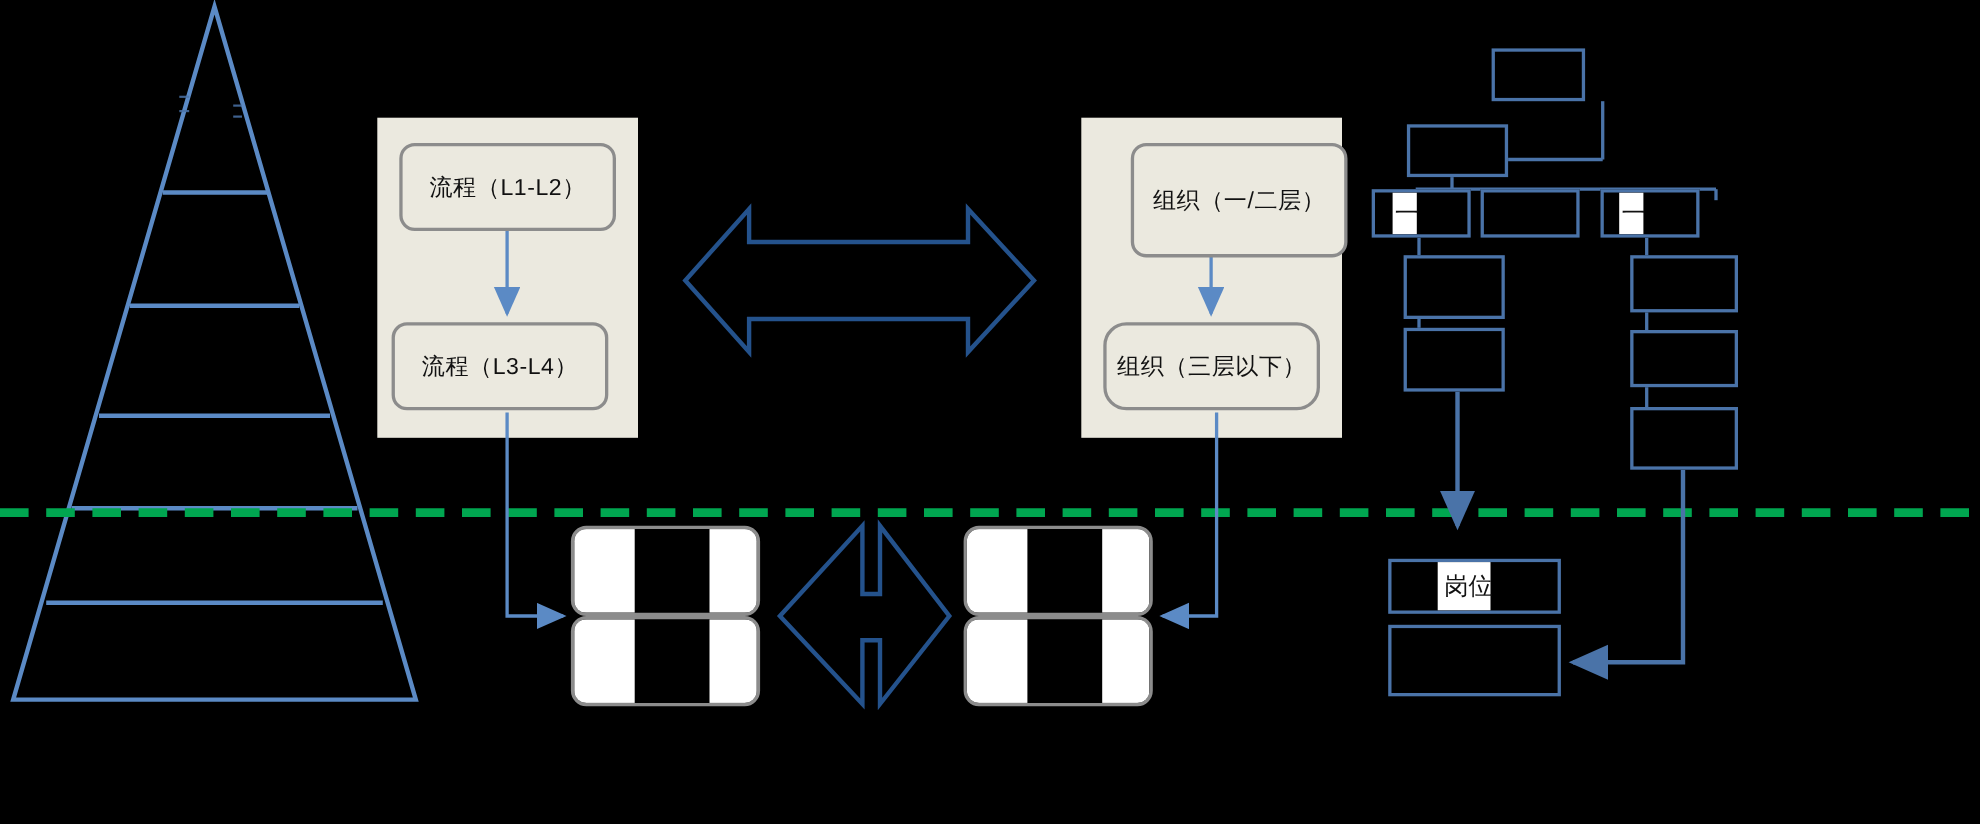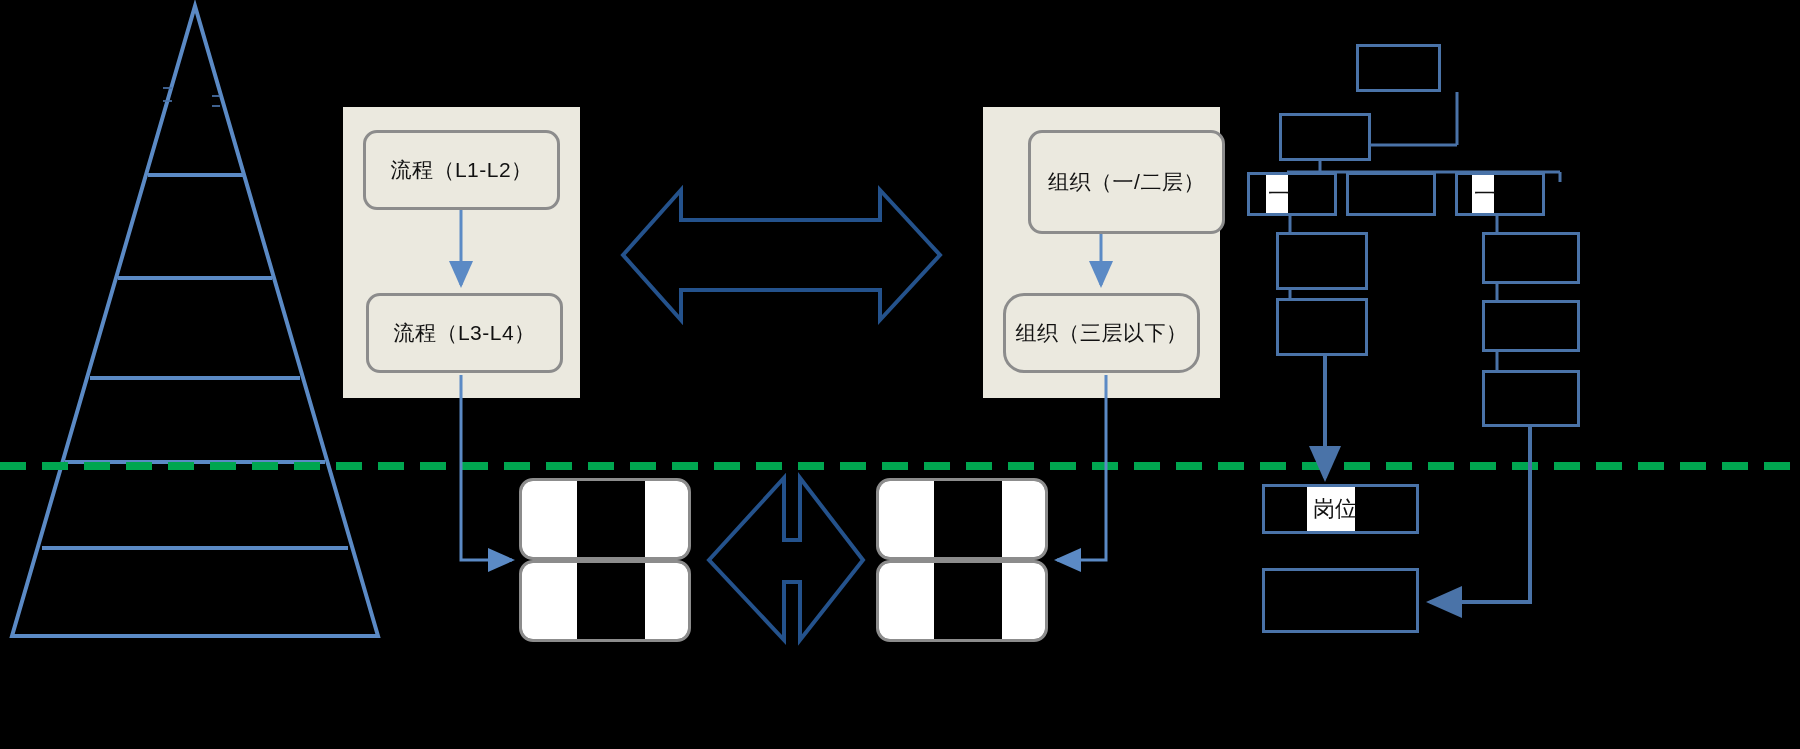--- a/index.html
+++ b/index.html
@@ -137,21 +137,21 @@
     </g>
 
     <line x1="1325" y1="356" x2="1325" y2="478" stroke="#4a73a8" stroke-width="4" marker-end="url(#arrowBlueDk)"></line>
 
     <path d="M1530,427 L1530,602 L1430,602" stroke="#4a73a8" stroke-width="4" fill="none" marker-end="url(#arrowBlueDk)"></path>
   </svg>
 
   <div class="rbox" style="left:363px;top:130px;width:197px;height:80px;">
     <span>流程（L1-L2）</span>
   </div>
-  <div class="rbox" style="left:366px;top:293px;width:197px;height:80px;">
+  <div class="rbox" style="left:356px;top:293px;width:197px;height:80px;">
     <span>流程（L3-L4）</span>
   </div>
 
   <div class="rbox" style="left:1003px;top:130px;width:197px;height:104px;margin-left:25px;">
     <span>组织（一/二层）</span>
   </div>
   <div class="rbox" style="left:1003px;top:293px;width:197px;height:80px;border-radius:21px;">
     <span>组织（三层以下）</span>
   </div>
 
@@ -209,21 +209,21 @@
   <div class="obox" style="left:1482px;top:232px;width:98px;height:52px;">
     <div class="otxt"></div>
   </div>
   <div class="obox" style="left:1482px;top:300px;width:98px;height:52px;">
     <div class="otxt"></div>
   </div>
   <div class="obox" style="left:1482px;top:370px;width:98px;height:57px;">
     <div class="otxt"></div>
   </div>
 
-  <div class="obox" style="left:1262px;top:484px;width:157px;height:50px;">
+  <div class="obox" style="left:1262px;top:508px;width:157px;height:50px;">
     <div class="hl" style="left:42px;width:48px;"></div>
     <div class="otxt" style="justify-content:flex-start;padding-left:48px;">岗位</div>
   </div>
 
   <div class="obox" style="left:1262px;top:568px;width:157px;height:65px;">
     <div class="otxt"></div>
   </div>
 
 </div>
 

